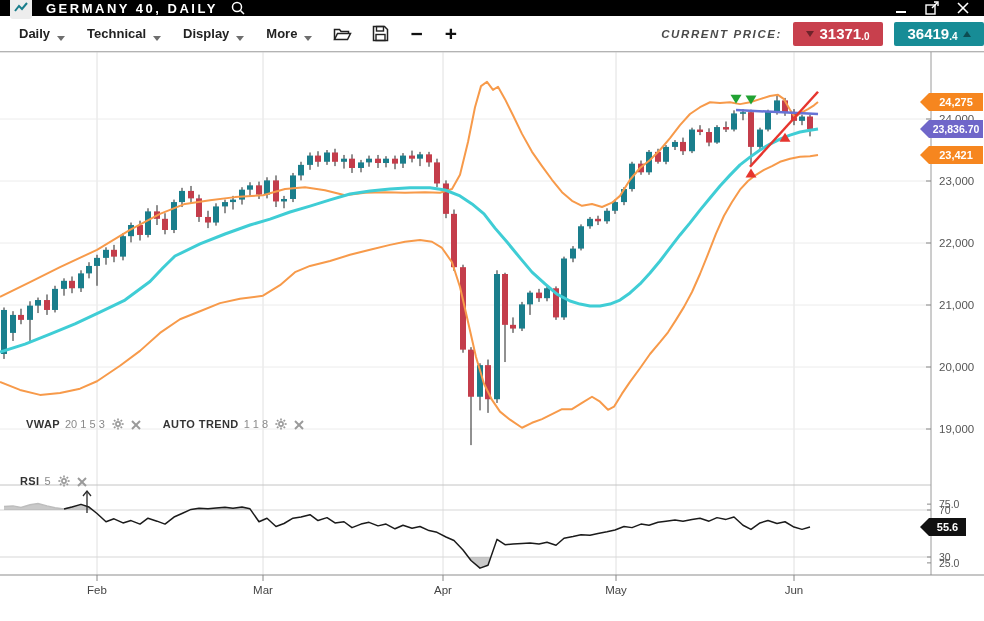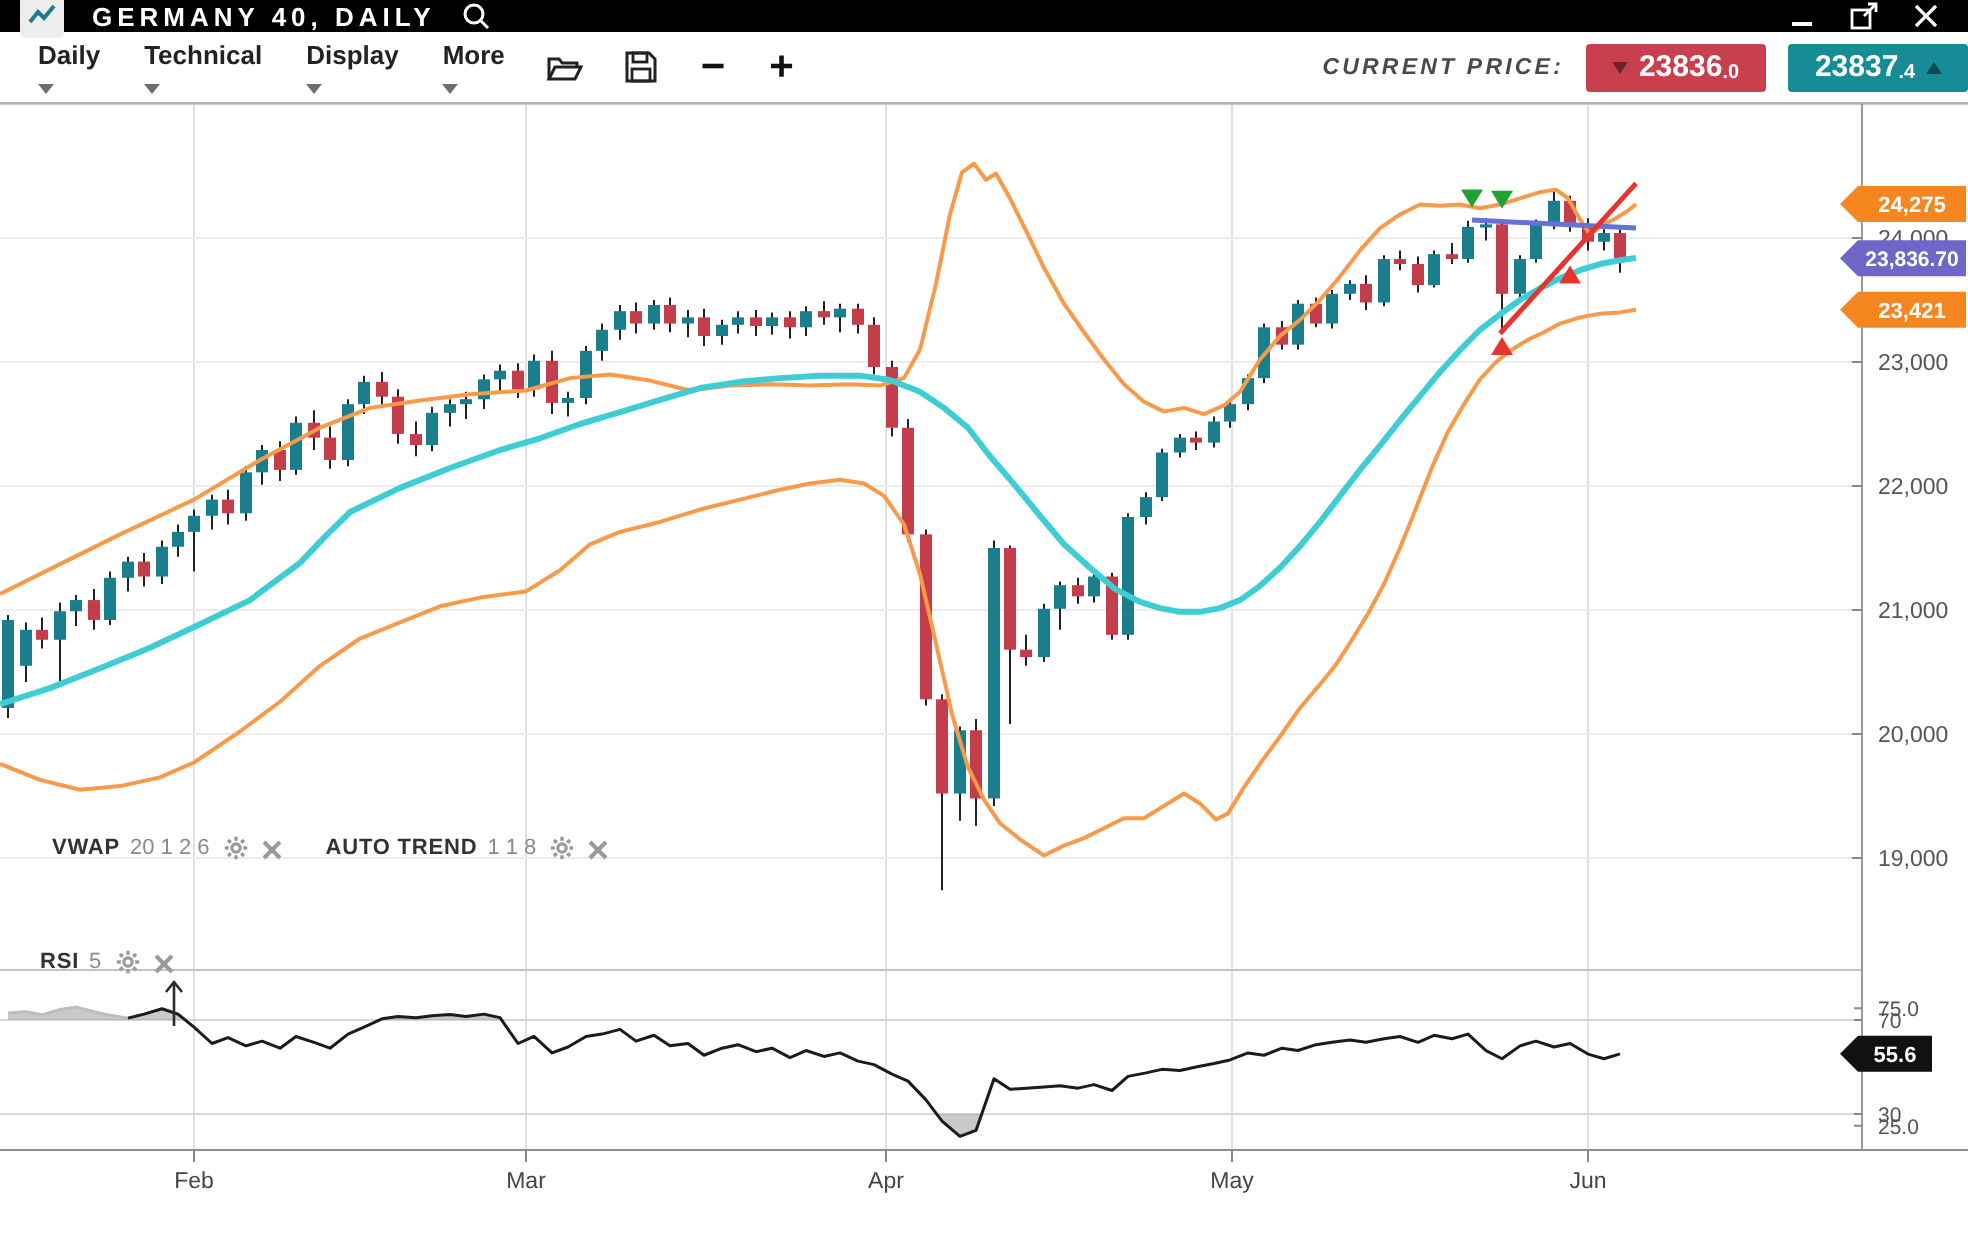--- a/index.html
+++ b/index.html
@@ -7,21 +7,21 @@
   .app{position:relative;width:984px;height:621px;background:#fff;}
   
   .titlebar{height:16px;background:#000;display:flex;align-items:center;padding:0 10px;gap:10px;}
   .logo{width:22px;height:22px;background:#ededed;border-radius:3px;display:flex;align-items:center;justify-content:center;flex:0 0 auto;}
   .title{color:#fff;font-size:13px;font-weight:bold;letter-spacing:2.5px;margin:0 2px 0 4px;white-space:nowrap;}
   .search-btn{display:flex;align-items:center;cursor:pointer;}
   .win-controls{margin-left:auto;display:flex;align-items:center;gap:16px;padding-right:4px;}
   .win-controls > span{display:flex;align-items:center;cursor:pointer;}
   
   .toolbar{height:35px;display:flex;align-items:center;border-bottom:1px solid #b3b3b3;padding-left:8px;background:#fff;}
-  .menu{display:flex;align-items:flex-start;gap:7px;padding:0 11px;font-size:13px;font-weight:bold;color:#222;cursor:pointer;white-space:nowrap;flex-direction:column;}
+  .menu{display:flex;align-items:flex-end;gap:7px;padding:0 11px;font-size:13px;font-weight:bold;color:#222;cursor:pointer;white-space:nowrap;}
   .caret{width:0;height:0;border-left:4px solid transparent;border-right:4px solid transparent;border-top:5px solid #6e6e6e;}
   .tool-btn{padding:0 10px;display:flex;align-items:center;cursor:pointer;}
   .zoom-btn{font-size:21px;font-weight:bold;color:#111;padding:0 11px;cursor:pointer;line-height:30px;}
   .cp-label{margin-left:auto;font-size:11.5px;font-weight:bold;color:#4a4a4a;letter-spacing:1.6px;white-space:nowrap;font-style:italic;}
   .badge{height:24px;display:flex;align-items:center;justify-content:center;color:#fff;font-weight:bold;
     font-size:15px;border-radius:2px;margin-left:11px;padding:0 8px;min-width:74px;position:relative;}
   .badge .dec{font-size:10px;margin-top:5px;}
   .tri-dn{width:0;height:0;border-left:4px solid transparent;border-right:4px solid transparent;border-top:6px solid rgba(0,0,0,.45);margin-right:5px;}
   .tri-up{width:0;height:0;border-left:4px solid transparent;border-right:4px solid transparent;border-bottom:6px solid rgba(0,0,0,.45);margin-left:5px;}
   
@@ -102,25 +102,25 @@
           <path d="M1.5 1.5 h11 l3 3 v11 h-14 z" fill="none" stroke="#222" stroke-width="1.5"></path>
           <rect x="4.5" y="1.5" width="7" height="4.5" fill="none" stroke="#222" stroke-width="1.4"></rect>
           <rect x="4" y="9.5" width="9" height="6" fill="none" stroke="#222" stroke-width="1.4"></rect>
         </svg>
     </span>
     <span class="zoom-btn">−</span>
     <span class="zoom-btn">+</span>
     <span class="cp-label">CURRENT PRICE:</span>
     <span class="badge" id="sell-badge" style="background: rgb(200, 64, 77);">
       <span class="tri-dn"></span>
-      <span>23836</span>
+      <span>31371</span>
         <span class="dec">.0</span>
     </span>
     <span class="badge" id="buy-badge" style="background: rgb(23, 140, 150);">
-      <span>23837</span>
+      <span>36419</span>
         <span class="dec">.4</span>
       <span class="tri-up"></span>
     </span>
   </div>
 
   <div class="chart-area">
     <svg id="chart" width="984" height="551" viewBox="0 70 984 551">
         <g>
           <line x1="97" y1="70" x2="97" y2="593" stroke="#e0e0e0" stroke-width="1"></line>
           <line x1="263" y1="70" x2="263" y2="593" stroke="#e0e0e0" stroke-width="1"></line>
@@ -395,21 +395,21 @@
           <text x="956" y="176.898" fill="#fff" font-size="11" font-weight="bold" font-family="&quot;Liberation Sans&quot;,sans-serif" text-anchor="middle">23,421</text>
           <polygon points="920,147.12459999999996 929,138.12459999999996 983,138.12459999999996 983,156.12459999999996 929,156.12459999999996" fill="#6f66c9"></polygon>
           <text x="956" y="151.12459999999996" fill="#fff" font-size="10.5" font-weight="bold" font-family="&quot;Liberation Sans&quot;,sans-serif" text-anchor="middle">23,836.70</text>
           <polygon points="920,544.92 929,535.92 966,535.92 966,553.92 929,553.92" fill="#111111"></polygon>
           <text x="947.5" y="548.92" fill="#fff" font-size="11" font-weight="bold" font-family="&quot;Liberation Sans&quot;,sans-serif" text-anchor="middle">55.6</text>
         </g>
       </svg>
 
     <div class="legend main-legend">
       <b>VWAP</b>
-      <span>20 1 2 6</span>
+      <span>20 1 5 3</span>
       <span class="icon-btn">
         <svg width="12" height="12" viewBox="0 0 12 12">
             <circle cx="6" cy="6" r="2.1" fill="none" stroke="#9a9a9a" stroke-width="1.6"></circle>
             <g stroke="#9a9a9a" stroke-width="1.7">
               <line x1="6" y1="0.4" x2="6" y2="2.4"></line>
               <line x1="6" y1="9.6" x2="6" y2="11.6"></line>
               <line x1="0.4" y1="6" x2="2.4" y2="6"></line>
               <line x1="9.6" y1="6" x2="11.6" y2="6"></line>
               <line x1="2" y1="2" x2="3.4" y2="3.4"></line>
               <line x1="8.6" y1="8.6" x2="10" y2="10"></line>

